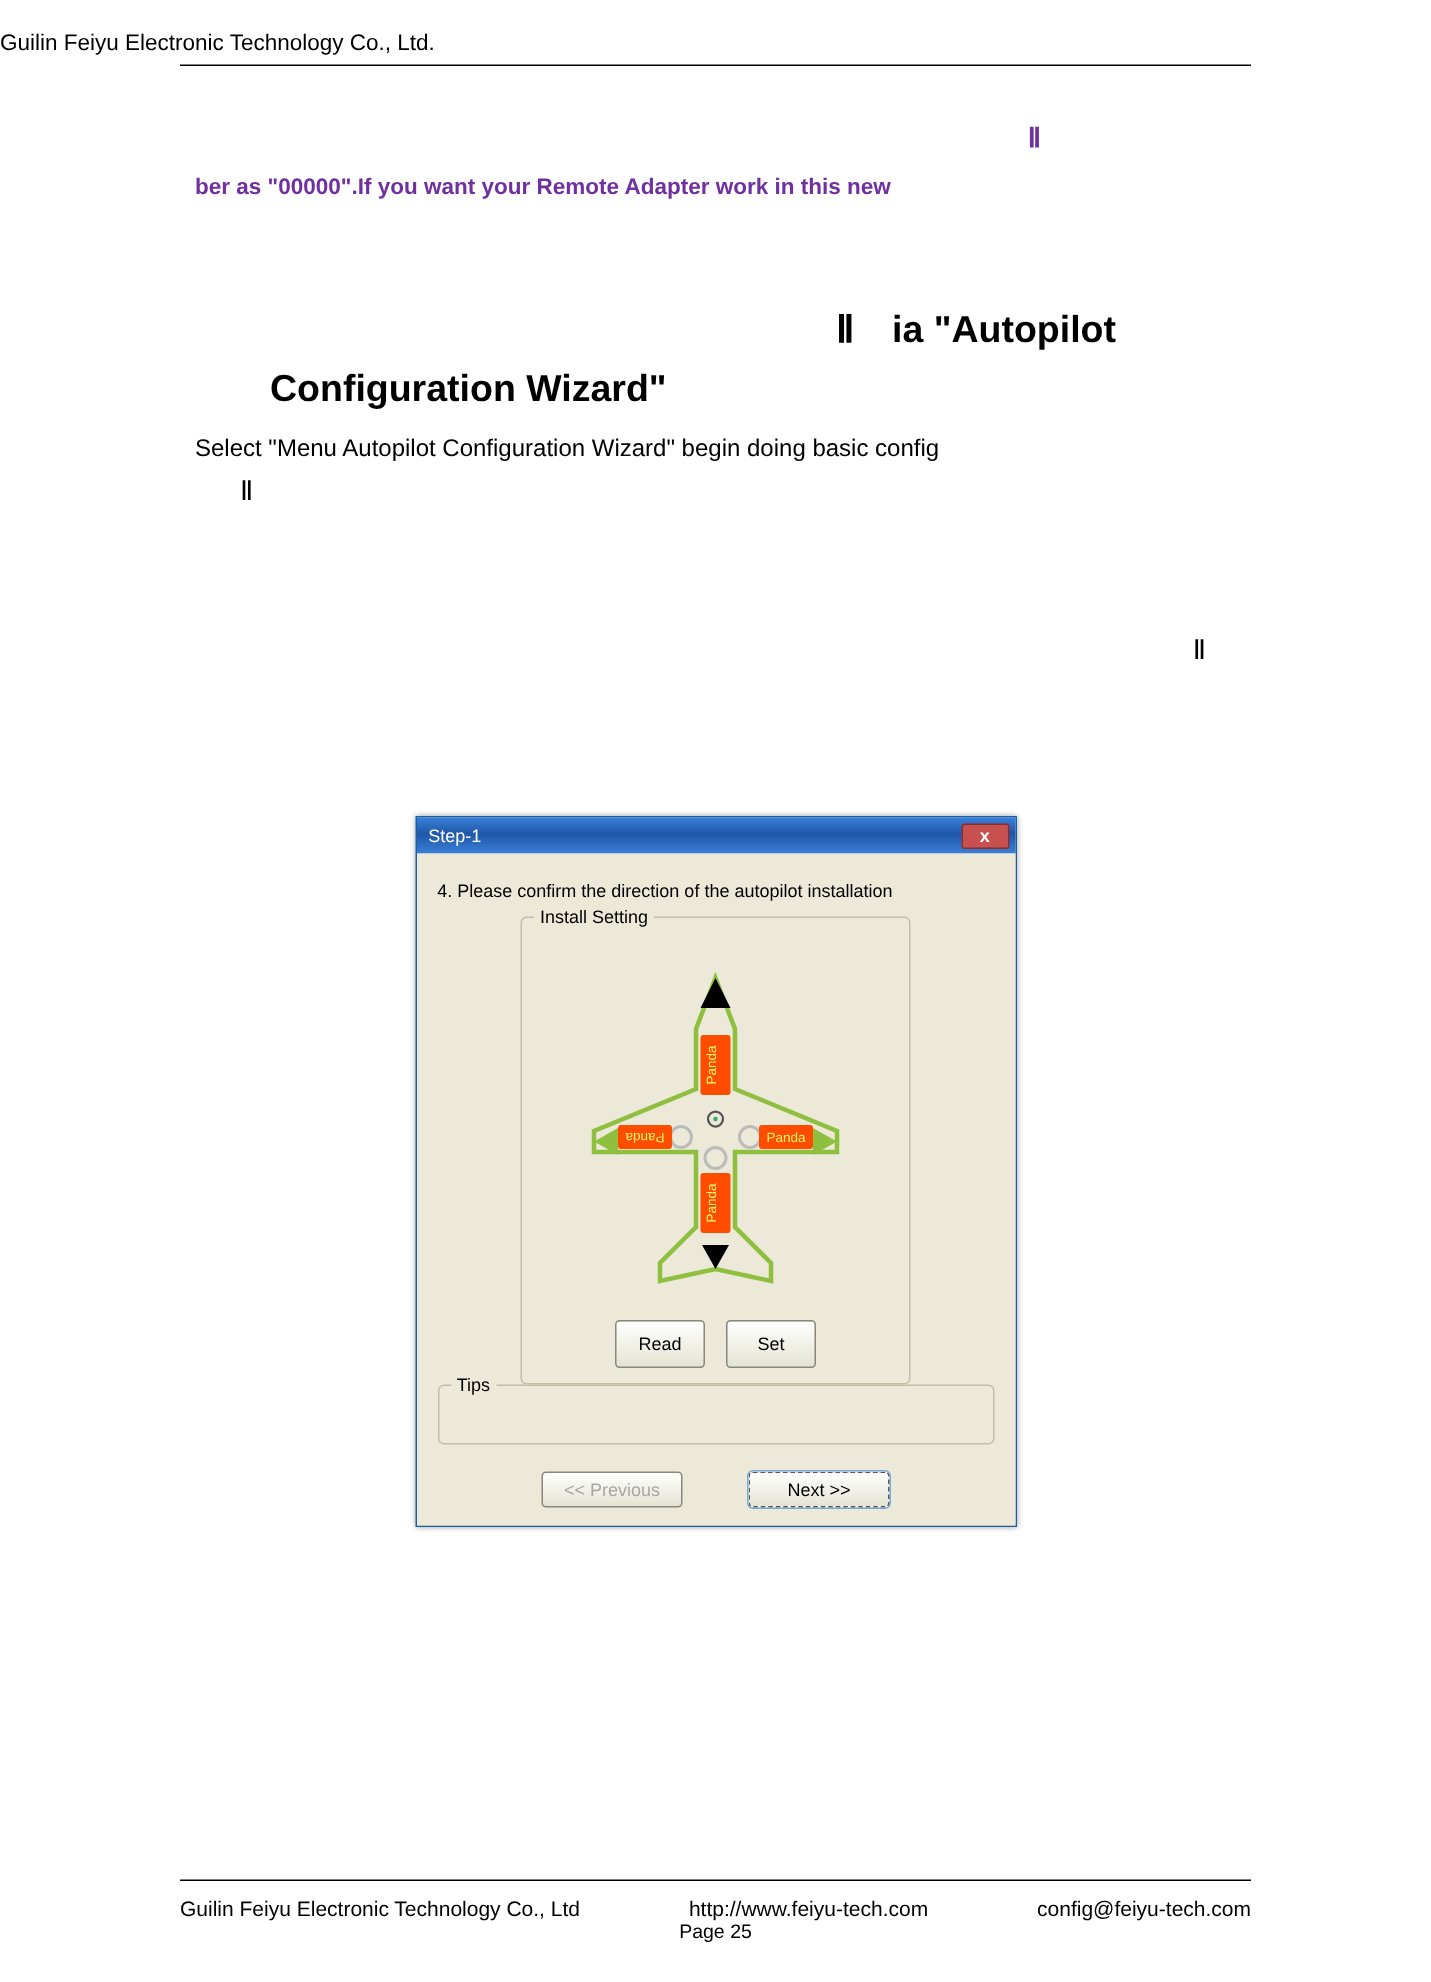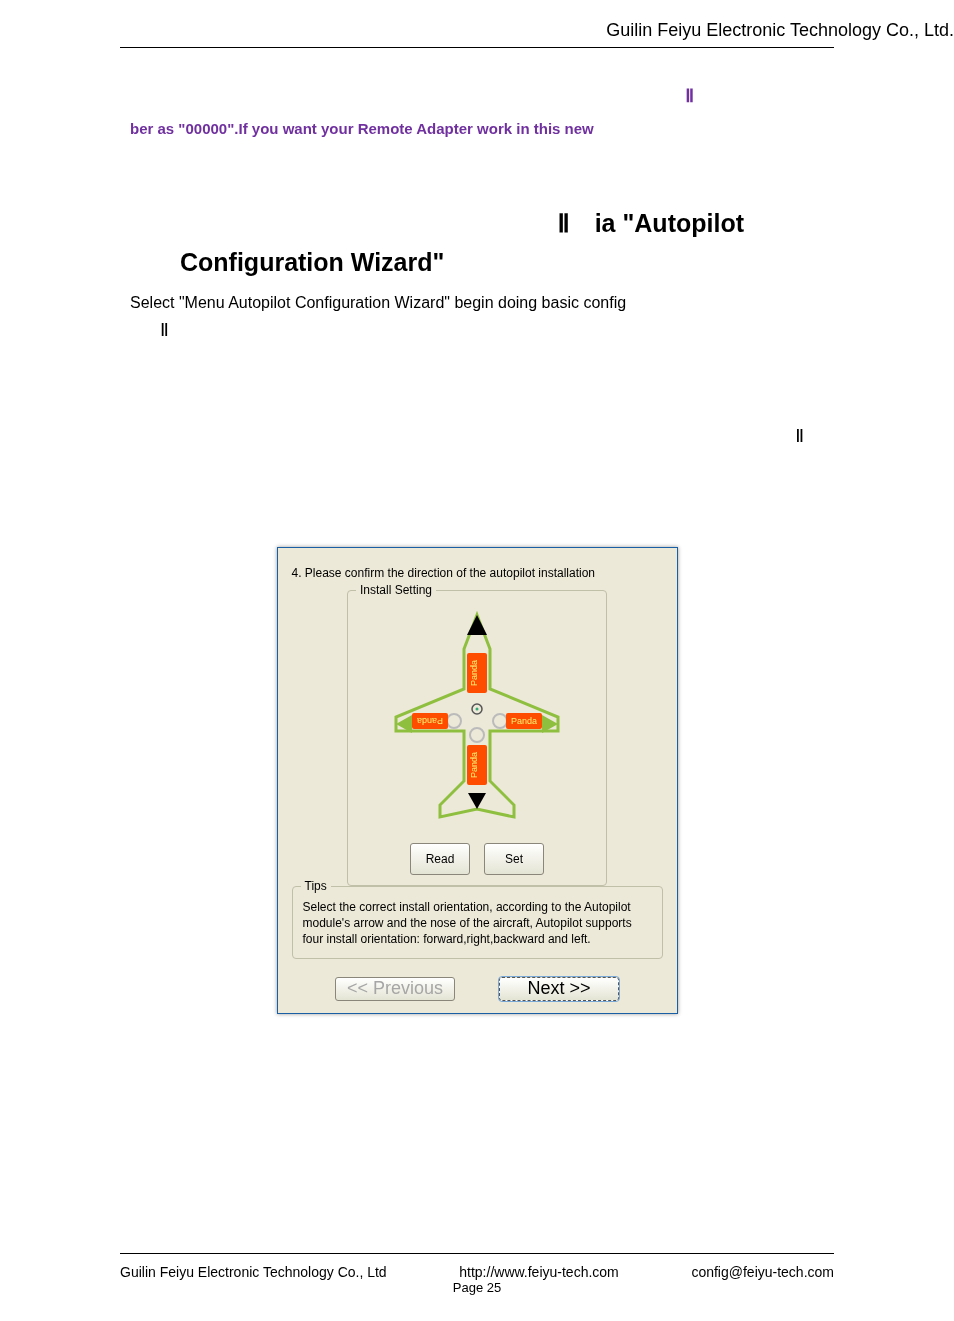--- a/index.html
+++ b/index.html
@@ -8,22 +8,22 @@
     height: 1321px;
     background: #fff;
     font-family: Arial, "Helvetica Neue", sans-serif;
     color: #000;
     position: relative;
   }
   .page {
     padding: 10px 0 0 0;
   }
   .header-title {
-    text-align: right;
-    font-size: 18px;
+    text-align: left;
+    font-size: 15px;
     padding: 10px 0 6px 0;
   }
   .header-rule {
     border: none;
     border-top: 1px solid #000;
     margin: 0 120px;
   }
   .body-area {
     padding: 30px 130px 0 130px;
   }
@@ -90,21 +90,21 @@
   }
   .dialog-body {
     background: #ece9d8;
     padding: 18px 14px 12px 14px;
   }
   .step-label { margin-bottom: 10px; }
   .groupbox {
     border: 1px solid #c0bfa8;
     border-radius: 4px;
     margin-top: 6px;
-    padding: 12px 10px 10px 10px;
+    padding: 28px 10px 10px 10px;
     position: relative;
   }
   .groupbox-title {
     position: absolute;
     top: -8px;
     left: 8px;
     background: #ece9d8;
     padding: 0 4px;
     font-size: 12px;
   }
@@ -125,26 +125,26 @@
     background: linear-gradient(to bottom,#fff,#e4e4d4);
     border: 1px solid #8a867a;
     border-radius: 3px;
     font-size: 12px;
     cursor: pointer;
   }
   .tips-box { margin-top: 0; }
   .tips-text { line-height: 1.35; }
   .nav-row { display: flex; justify-content: center; gap: 44px; margin-top: 18px; }
   .navbtn {
-    width: 120px;
+    width: 94px;
     height: 24px;
     background: linear-gradient(to bottom,#fff,#e4e4d4);
     border: 1px solid #8a867a;
     border-radius: 3px;
-    font-size: 18px;
+    font-size: 12px;
     cursor: pointer;
   }
   .navbtn[disabled] { color: #a6a6a6; cursor: default; }
   .navbtn.focus { border: 1px dashed #555; outline: 1px solid #7aa8d6; }
 
   .footer {
     position: absolute;
     bottom: 26px;
     left: 0; right: 0;
   }
@@ -186,20 +186,26 @@
 
     <div class="body-text">Select "Menu    Autopilot Configuration Wizard" begin doing basic config</div>
     <div class="float-pi-1">
       <span class="pi-sym">Ⅱ</span>
     </div>
     <div class="float-pi-2">
       <span class="pi-sym">Ⅱ</span>
     </div>
 
     <div class="dialog">
+      <div class="titlebar">
+        <span>Step-1</span>
+        <div class="close-btn">
+          <span>x</span>
+        </div>
+      </div>
       <div class="dialog-body">
         <div class="step-label">4. Please confirm the direction of the autopilot installation</div>
 
         <div class="groupbox install-box">
           <span class="groupbox-title">Install Setting</span>
           <div class="plane-wrap">
             <svg class="plane-svg" viewBox="0 0 190 220">
 
               <path d="M95 6 L108 40 L108 80 L176 108 L176 122 L108 122 L108 172 L132 196 L132 208 L95 200 L58 208 L58 196 L82 172 L82 122 L14 122 L14 108 L82 80 L82 40 Z" fill="none" stroke="#8fbf3f" stroke-width="3"></path>
 
@@ -232,21 +238,20 @@
             </svg>
           </div>
           <div class="btn-row">
             <button class="winbtn">Read</button>
             <button class="winbtn">Set</button>
           </div>
         </div>
 
         <div class="groupbox tips-box">
           <span class="groupbox-title">Tips</span>
-          <div class="tips-text">Select the correct install orientation, according to the Autopilot module's arrow and the nose of the aircraft, Autopilot supports four install orientation: forward,right,backward and left.</div>
         </div>
 
         <div class="nav-row">
           <button class="navbtn" disabled="">&lt;&lt;  Previous</button>
           <button class="navbtn focus">Next   &gt;&gt;</button>
         </div>
       </div>
     </div>
 
   </div>

